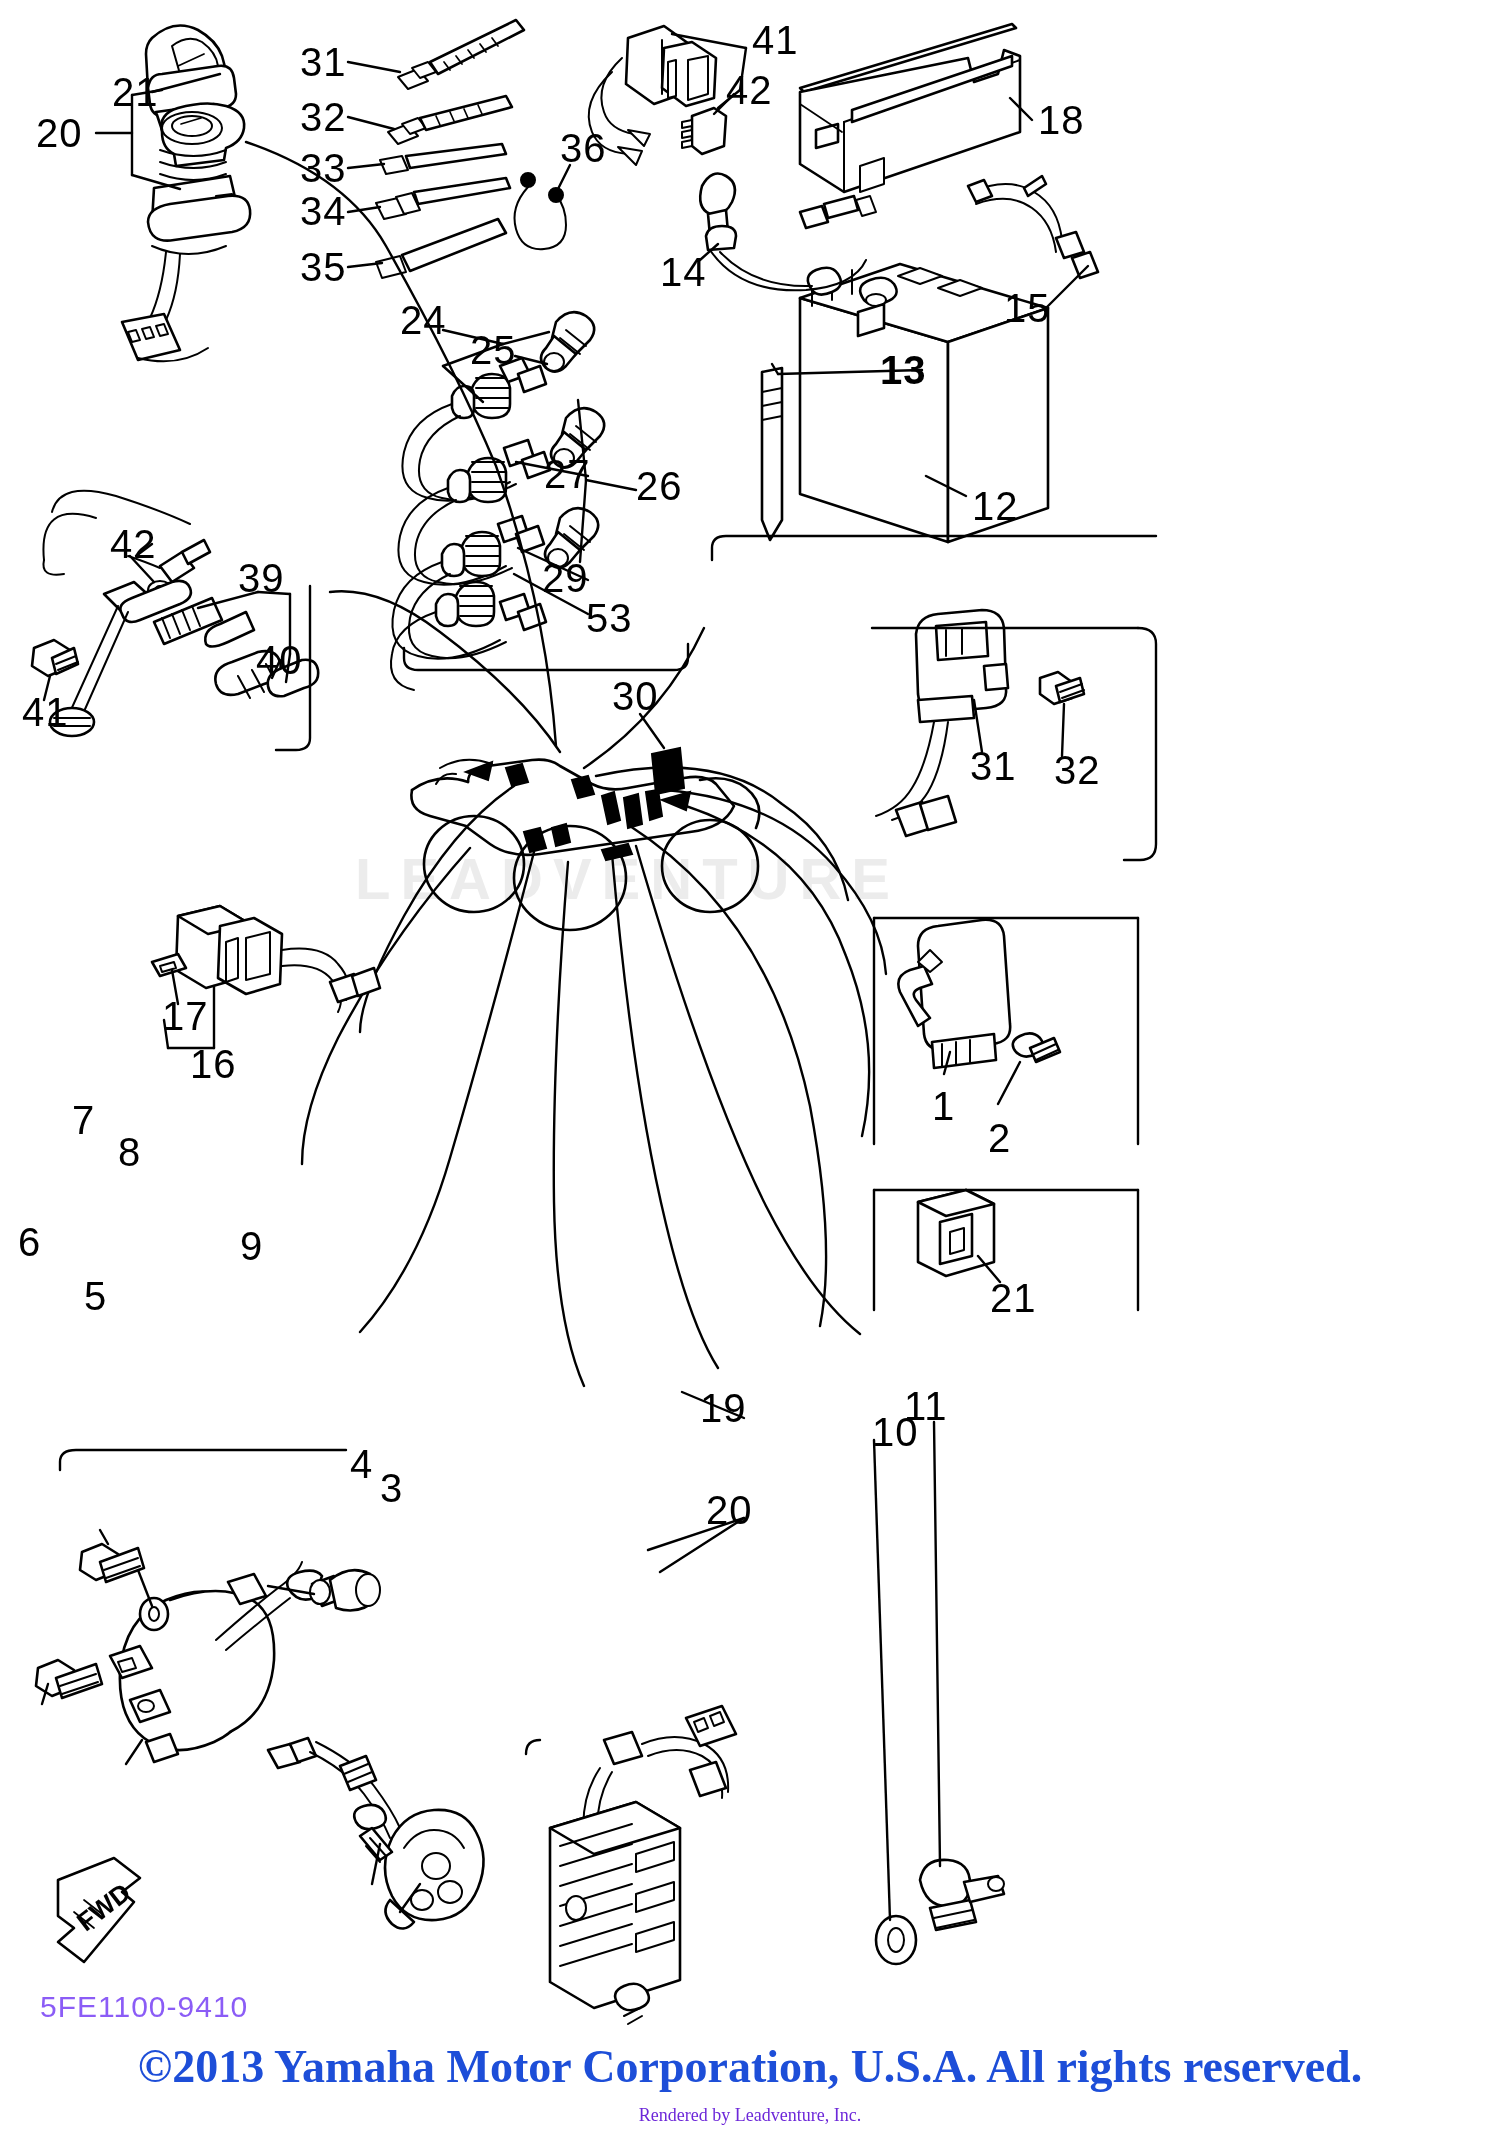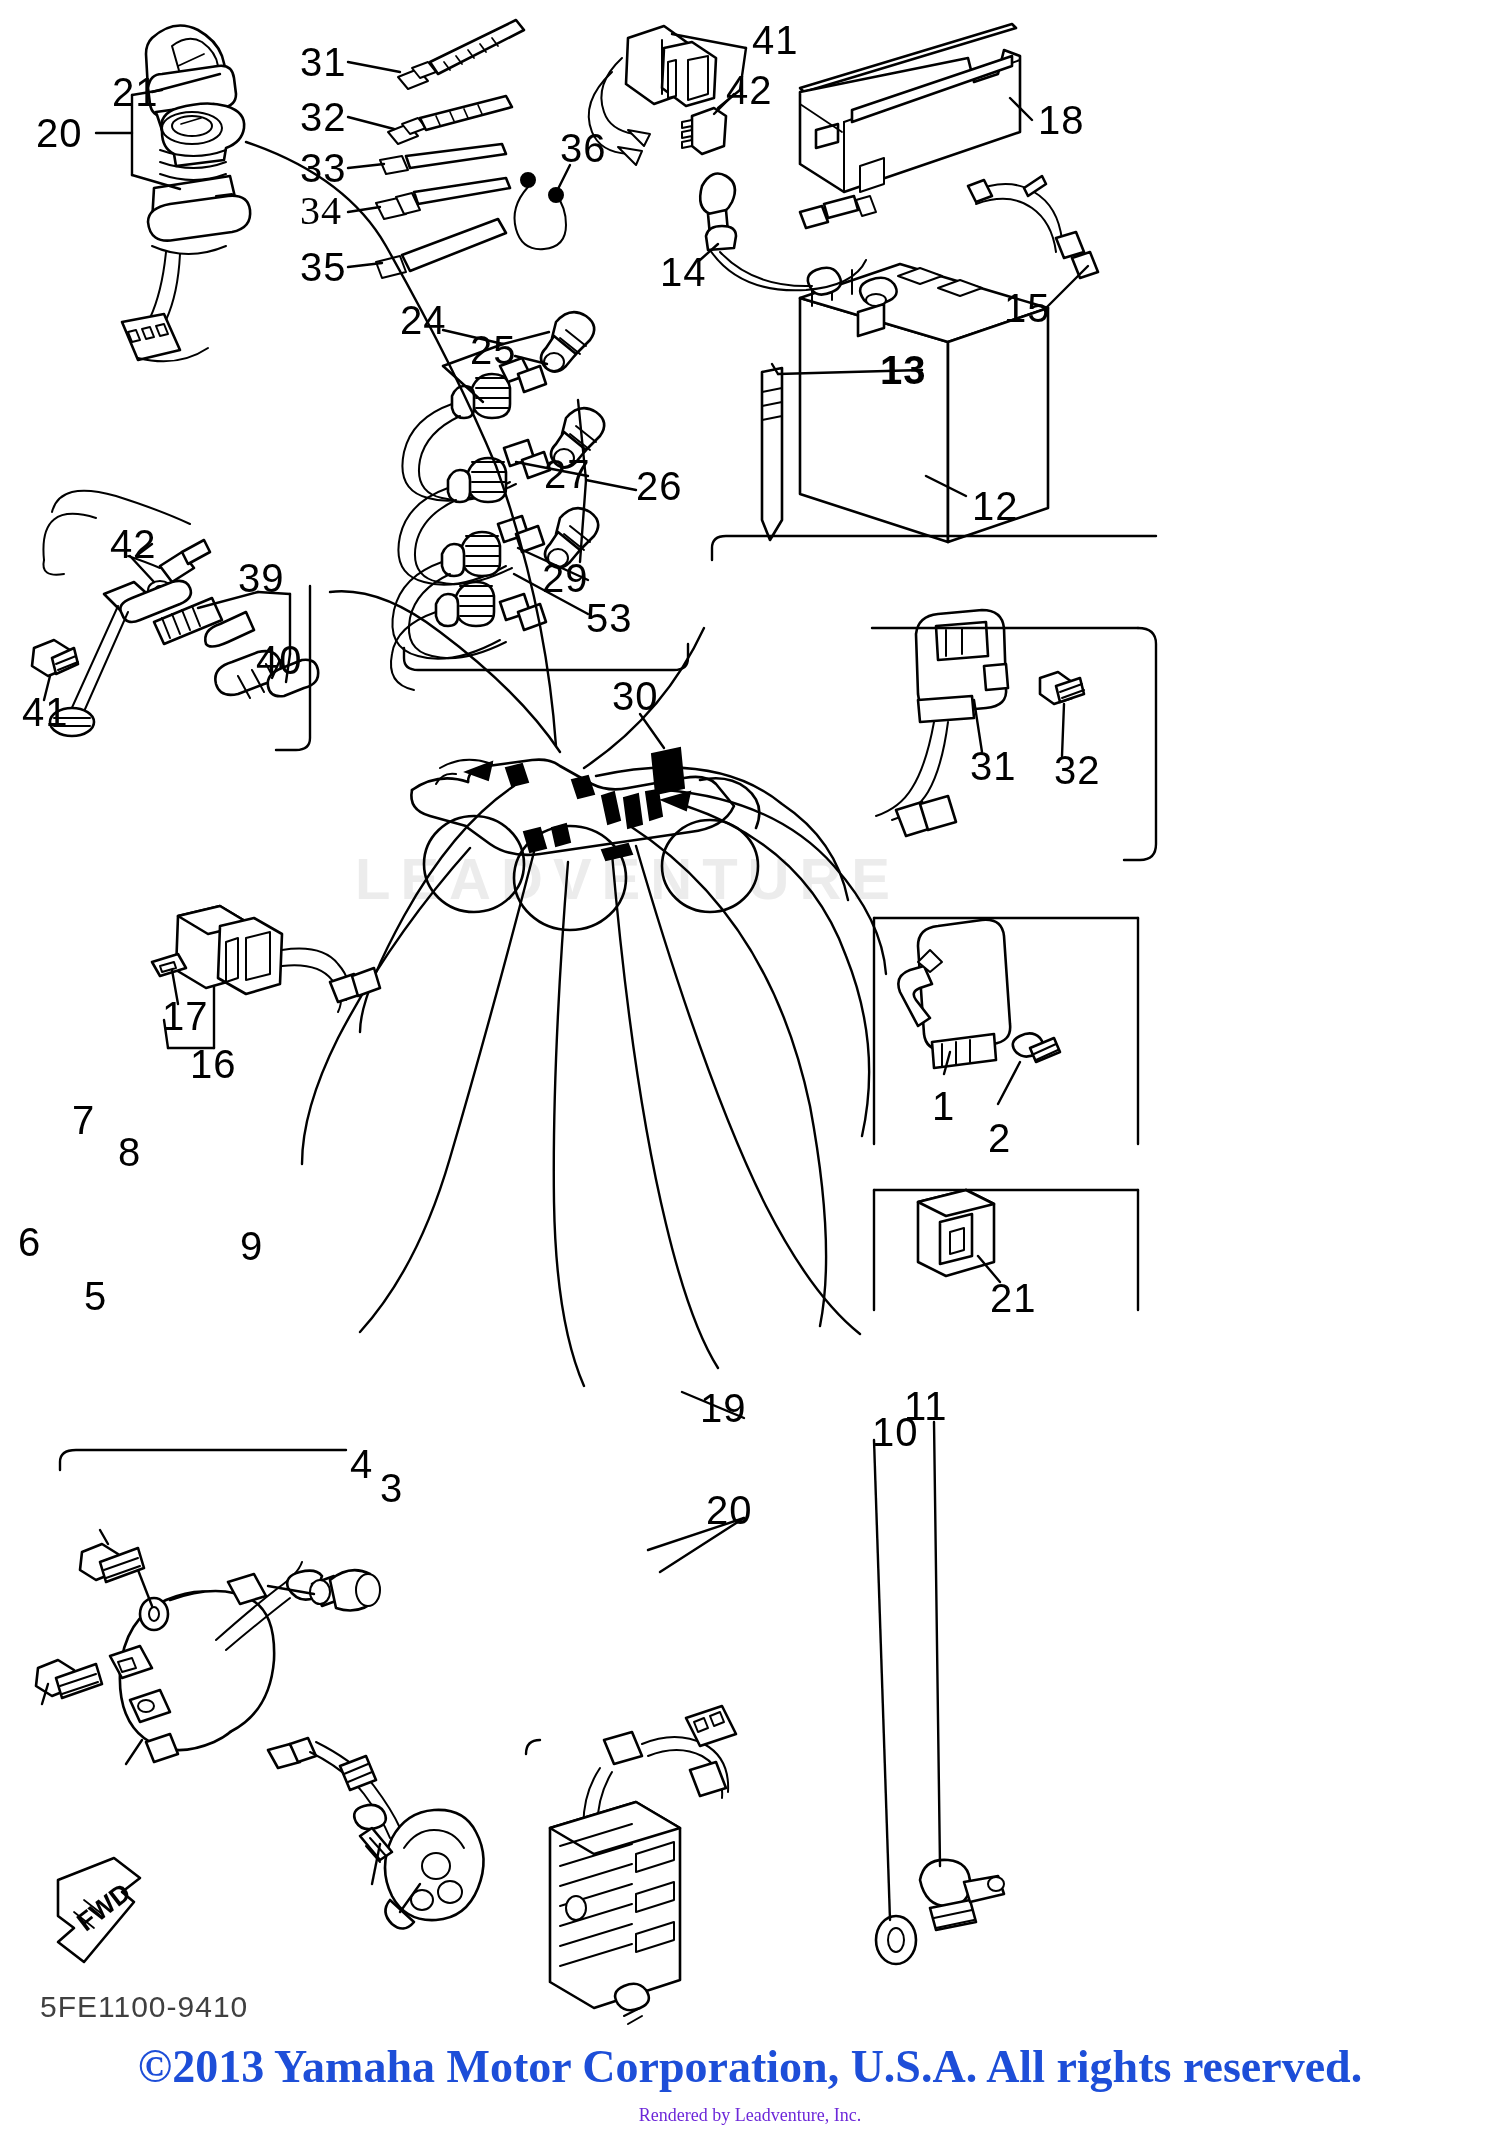--- a/index.html
+++ b/index.html
@@ -1,19 +1,19 @@
 <!DOCTYPE html>
 <html><head>
 <meta charset="utf-8">
 <style>
   html,body{margin:0;padding:0;background:#fff;}
   body{width:1500px;height:2142px;position:relative;font-family:"Liberation Sans",sans-serif;overflow:hidden;}
   #sheet{position:absolute;left:0;top:0;width:1500px;height:2142px;background:#fff;}
   .callout{position:absolute;font-family:"Liberation Sans",sans-serif;font-size:40px;color:#000;letter-spacing:1px;white-space:nowrap;line-height:1;}
-  .partno{position:absolute;left:40px;top:1990px;font-size:30px;letter-spacing:1px;color:#404040;font-family:"Liberation Sans",sans-serif;}
+  .partno{position:absolute;left:40px;top:1990px;font-size:30px;letter-spacing:1px;color:#8b5cf6;font-family:"Liberation Sans",sans-serif;}
   .copyright{position:absolute;left:0;top:2040px;width:1500px;text-align:center;font-size:46px;color:#1d4ed8;font-family:"Liberation Serif",serif;font-weight:bold;letter-spacing:0px;}
   .renderedby{position:absolute;left:0;top:2105px;width:1500px;text-align:center;font-size:18px;color:#6d28d9;font-family:"Liberation Serif",serif;}
   .wm{position:absolute;font-family:"Liberation Sans",sans-serif;color:#ececec;font-size:58px;letter-spacing:10px;font-weight:bold;}
   svg.art{position:absolute;left:0;top:0;width:1500px;height:2142px;}
   svg.art *{vector-effect:non-scaling-stroke;}
   .ln{fill:none;stroke:#000;stroke-width:2.6;stroke-linecap:round;stroke-linejoin:round;}
   .ln2{fill:none;stroke:#000;stroke-width:2;stroke-linecap:round;stroke-linejoin:round;}
   .thin{fill:none;stroke:#000;stroke-width:1.7;stroke-linecap:round;stroke-linejoin:round;}
   .wf{fill:#fff;stroke:#000;stroke-width:2.6;stroke-linejoin:round;stroke-linecap:round;}
   .wf2{fill:#fff;stroke:#000;stroke-width:2;stroke-linejoin:round;stroke-linecap:round;}
@@ -496,21 +496,21 @@
       <path class="wf" d="M58 1880 l56 -22 l26 20 l-18 14 l12 10 l-50 60 l-26 -20 l16 -14 l-16 -12z"></path>
       <path class="thin" d="M74 1912 l20 16 M84 1900 l18 14"></path>
     </g>
   </svg>
 
   <div class="callout" style="left:112px;top:72px;">21</div>
   <div class="callout" style="left:36px;top:113px;">20</div>
   <div class="callout" style="left:300px;top:42px;">31</div>
   <div class="callout" style="left:300px;top:97px;">32</div>
   <div class="callout" style="left:300px;top:148px;">33</div>
-  <div class="callout" style="left:300px;top:191px;font-family:Liberation Serif, serif;">34</div>
+  <div class="callout" style="left:300px;top:191px;">34</div>
   <div class="callout" style="left:300px;top:247px;">35</div>
   <div class="callout" style="left:560px;top:128px;">36</div>
   <div class="callout" style="left:752px;top:20px;">41</div>
   <div class="callout" style="left:726px;top:70px;">42</div>
   <div class="callout" style="left:1038px;top:100px;">18</div>
   <div class="callout" style="left:660px;top:252px;">14</div>
   <div class="callout" style="left:1004px;top:288px;">15</div>
   <div class="callout" style="left:880px;top:350px;font-weight:bold;">13</div>
   <div class="callout" style="left:972px;top:486px;">12</div>
   <div class="callout" style="left:400px;top:300px;">24</div>

